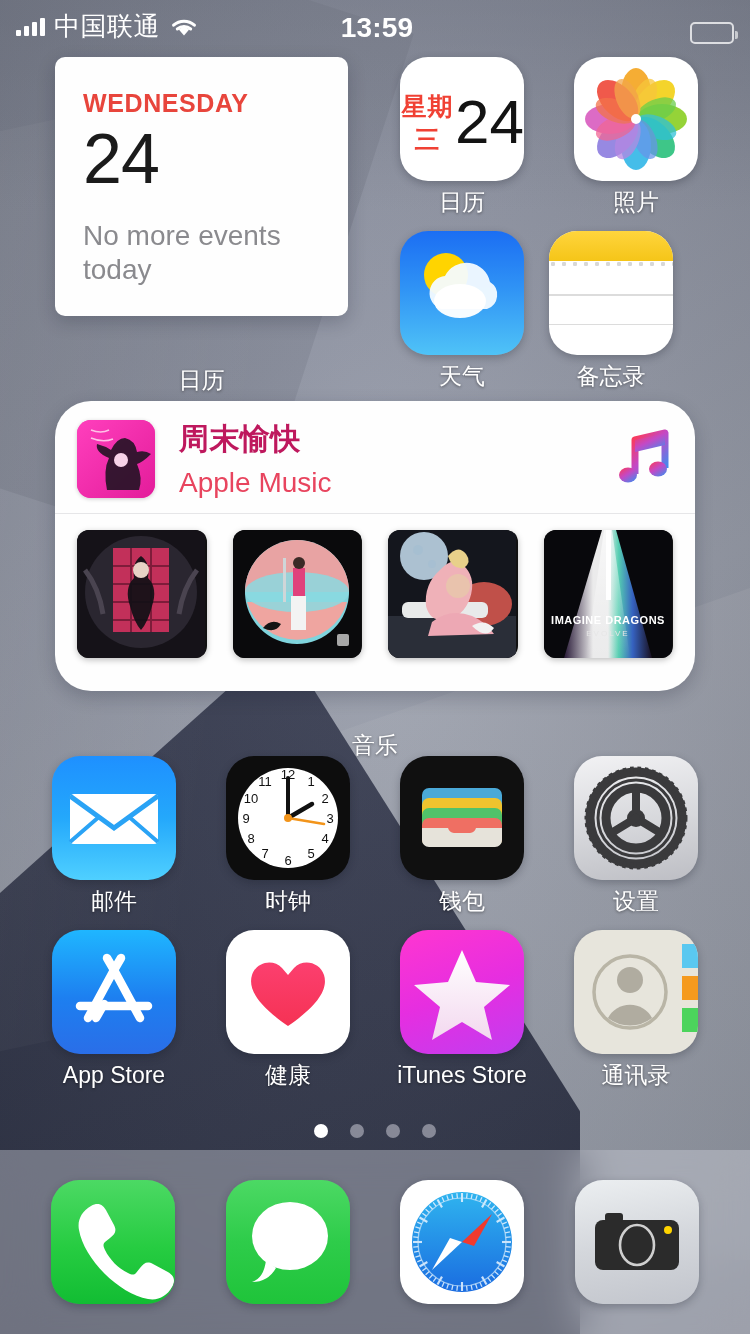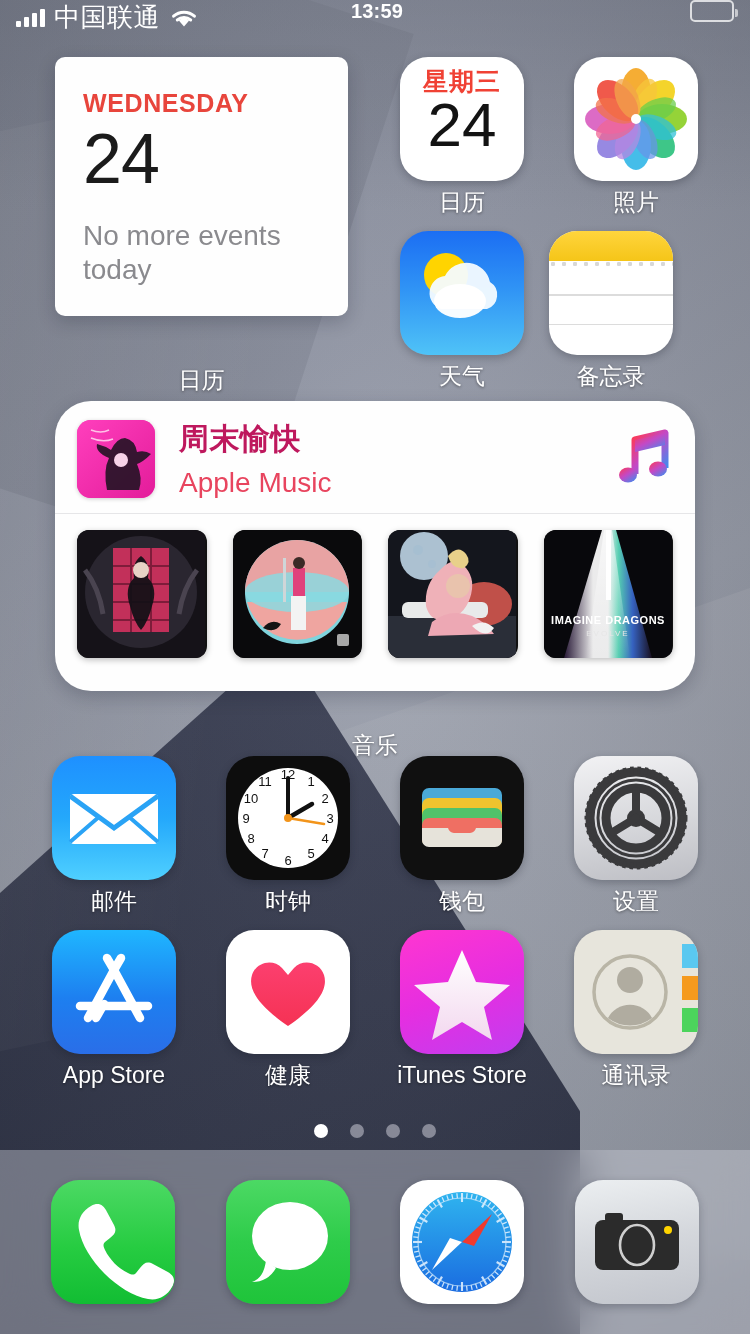--- a/index.html
+++ b/index.html
@@ -45,27 +45,27 @@
     transform:rotate(-12deg);
   }
   .wp-vignette {
     inset:0; left:0; top:0; width:750px; height:1334px;
     background:radial-gradient(ellipse at 50% 40%, rgba(255,255,255,.06), rgba(0,0,0,.14) 95%);
   }
 
   
   #status-bar {
     position:absolute; top:0; left:0; width:750px; height:44px;
-    display:flex; align-items:flex-start; z-index:30;
+    display:flex; align-items:flex-end; z-index:30;
     color:#fff;
     padding:0 16px;
   }
   .sb-left { display:flex; align-items:center; gap:9px; }
   .sb-center { position:absolute; left:4px; right:0; text-align:center;
-               font-size:20px; font-weight:600; letter-spacing:.2px; pointer-events:none; }
+               font-size:28px; font-weight:600; letter-spacing:.2px; pointer-events:none; }
   .sb-right { margin-left:auto; display:flex; align-items:center; }
   .signal { display:flex; align-items:flex-end; gap:3px; height:18px; }
   .signal i { display:block; width:5px; background:#fff; border-radius:1px; }
   .signal i:nth-child(1){height:6px}
   .signal i:nth-child(2){height:10px}
   .signal i:nth-child(3){height:14px}
   .signal i:nth-child(4){height:18px}
   .carrier { font-size:26px; font-weight:500; letter-spacing:.5px; }
   .battery-shell {
     width:44px; height:22px; border:2px solid rgba(255,255,255,.75);
@@ -108,21 +108,21 @@
   .app-label {
     margin-top:9px; color:#fff; font-size:23px; line-height:1.1;
     text-shadow:0 1px 3px rgba(0,0,0,.45); white-space:nowrap;
   }
   .widget-label {
     position:absolute; text-align:center; color:#fff; font-size:23px;
     text-shadow:0 1px 3px rgba(0,0,0,.45); white-space:nowrap;
   }
 
   
-  .ic-calendar { background:#fff; display:flex; flex-direction:column; align-items:center; justify-content:flex-start; padding-top:8px; }
+  .ic-calendar { background:#fff; display:flex; flex-direction:row; align-items:center; justify-content:flex-start; padding-top:8px; }
   .ic-cal-dow { color:#f04134; font-size:25px; font-weight:600; letter-spacing:1px; }
   .ic-cal-num { color:#131313; font-size:62px; font-weight:250; line-height:.92; margin-top:-2px; }
 
   
   .ic-photos { background:#fff; }
   
   .ic-weather { background:linear-gradient(180deg,#1b6ef3 0%,#2f92f5 45%,#4fc3f7 100%); }
   
   .ic-notes { background:#fff; }
   .notes-top { height:30px; background:linear-gradient(180deg,#ffd53d,#f5c518); }

